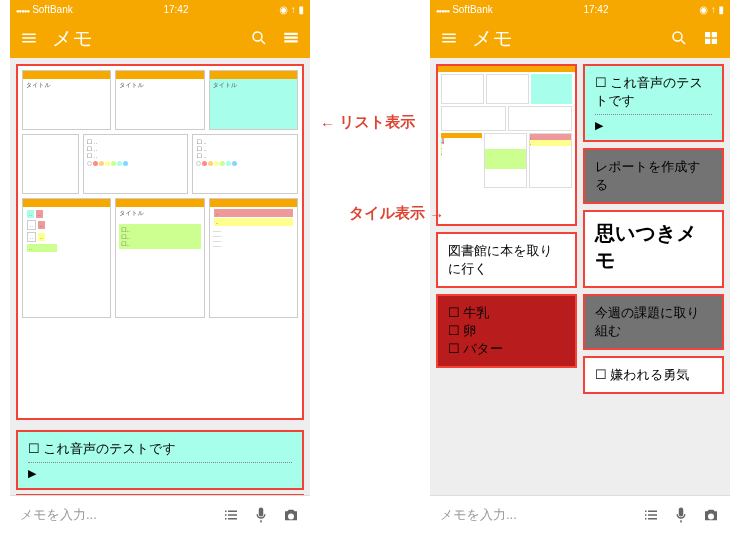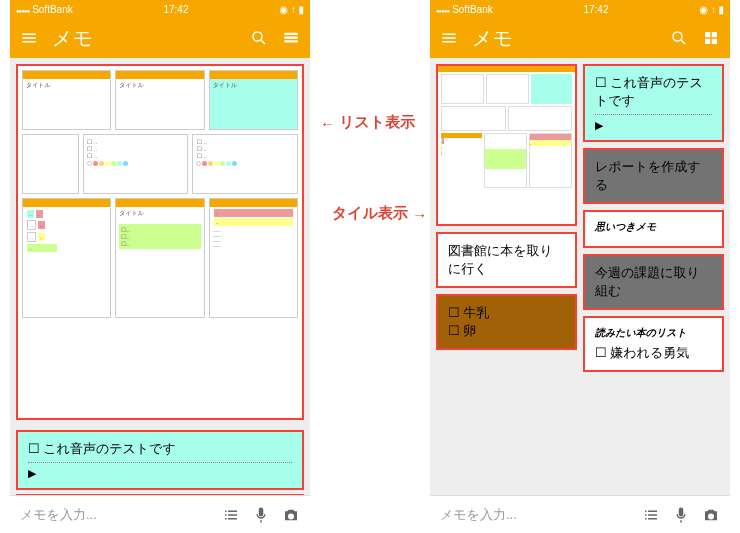--- a/index.html
+++ b/index.html
@@ -19,21 +19,21 @@
   .bottom-bar .input-ph { flex: 1; color: #999; font-size: 13px; }
   
   .note { border: 2px solid #F44336; margin: 4px 6px; padding: 8px 10px; font-size: 13px; background: #fff; }
   .note.teal { background: #a7ffeb; }
   .note.red { background: #737373; }
   .note.white { background: #fff; }
   .note .chk::before { content: "☐ "; }
   .note .chk.done::before { content: "☑ "; }
   .note .play { font-size: 11px; margin-top: 4px; }
   .note hr { border: none; border-top: 1px dotted #888; margin: 4px 0; }
-  .note h4 { font-size: 10px; font-weight: bold; margin-bottom: 4px; font-style: italic; }
+  .note h4 { font-size: 20px; font-weight: bold; margin-bottom: 4px; }
   
   .thumb-grid { position: absolute; left: 6px; top: 6px; right: 6px; height: 356px; border: 2px solid #F44336; background: #fff; padding: 4px; font-size: 6px; color: #555; overflow: hidden; }
   .thumb-grid .row { display: flex; gap: 4px; margin-bottom: 4px; }
   .mini { border: 1px solid #ccc; background: #fff; height: 60px; flex: 1; padding: 3px; position: relative; }
   .mini.teal { background: #a7ffeb; }
   .mini .mbar { height: 8px; background: #f7a800; margin: -3px -3px 2px; }
   .mini .tiny-note { font-size: 5px; padding: 1px 2px; margin: 1px; display: inline-block; }
   .tiny-teal { background: #a7ffeb; }
   .tiny-red { background: #ef9a9a; }
   .tiny-yellow { background: #ffff8d; }
@@ -41,21 +41,21 @@
   .color-dots { display: flex; gap: 1px; margin-top: 2px; }
   .color-dots span { width: 5px; height: 5px; border-radius: 50%; }
   
   .tile-area { position: absolute; inset: 0; display: flex; gap: 6px; padding: 6px; }
   .tile-col { flex: 1; display: flex; flex-direction: column; gap: 6px; }
   .tile-col .note { margin: 0; }
   .mini-thumb { border: 2px solid #F44336; background: #fff; height: 162px; padding: 3px; font-size: 5px; overflow: hidden; }
   
   .center-label { position: absolute; font-size: 15px; color: #d43; font-weight: bold; white-space: nowrap; }
   .lbl-list { left: 320px; top: 113px; }
-  .lbl-tile { left: 332px; top: 204px; }
+  .lbl-tile { left: 349px; top: 204px; }
 </style>
 </head>
 <body>
 
 <div class="phone phone-left">
   <div class="status-bar">
     <span><span class="dots"></span><span>SoftBank</span></span>
     <span>17:42</span>
     <span class="right">◉ ↑ ▮</span>
   </div>
@@ -215,38 +215,38 @@
             <div style="flex:1;border:1px solid #ddd;height:55px">
                 <div style="background:#ccff90;height:20px;margin-top:15px"></div>
               </div>
             <div style="flex:1;border:1px solid #ddd;height:55px">
                 <div class="tiny-note tiny-red" style="display:block">.</div>
                 <div class="tiny-note tiny-yellow" style="display:block">.</div>
               </div>
           </div>
         </div>
         <div class="note white"><span>図書館に本を取りに行く</span></div>
-        <div class="note" style="background:#a16207">
+        <div class="note" style="background:#b91c1c">
           <div class="chk"><span>牛乳</span></div>
           <div class="chk"><span>卵</span></div>
+          <div class="chk"><span>バター</span></div>
         </div>
       </div>
       <div class="tile-col">
         <div class="note teal">
           <div class="chk"><span>これ音声のテストです</span></div>
           <hr>
             <div class="play">▶</div>
         </div>
         <div class="note red"><span>レポートを作成する</span></div>
         <div class="note white">
             <h4>思いつきメモ</h4>
           </div>
         <div class="note red"><span>今週の課題に取り組む</span></div>
         <div class="note white">
-          <h4>読みたい本のリスト</h4>
           <div class="chk"><span>嫌われる勇気</span></div>
         </div>
       </div>
     </div>
   </div>
   <div class="bottom-bar">
     <span class="input-ph">メモを入力...</span>
     <span class="icon">
         <svg width="18" height="18" viewBox="0 0 24 24" fill="#666">
           <path d="M4 6h2v2H4zM8 6h12v2H8zM4 11h2v2H4zM8 11h12v2H8zM4 16h2v2H4zM8 16h12v2H8z"></path>

